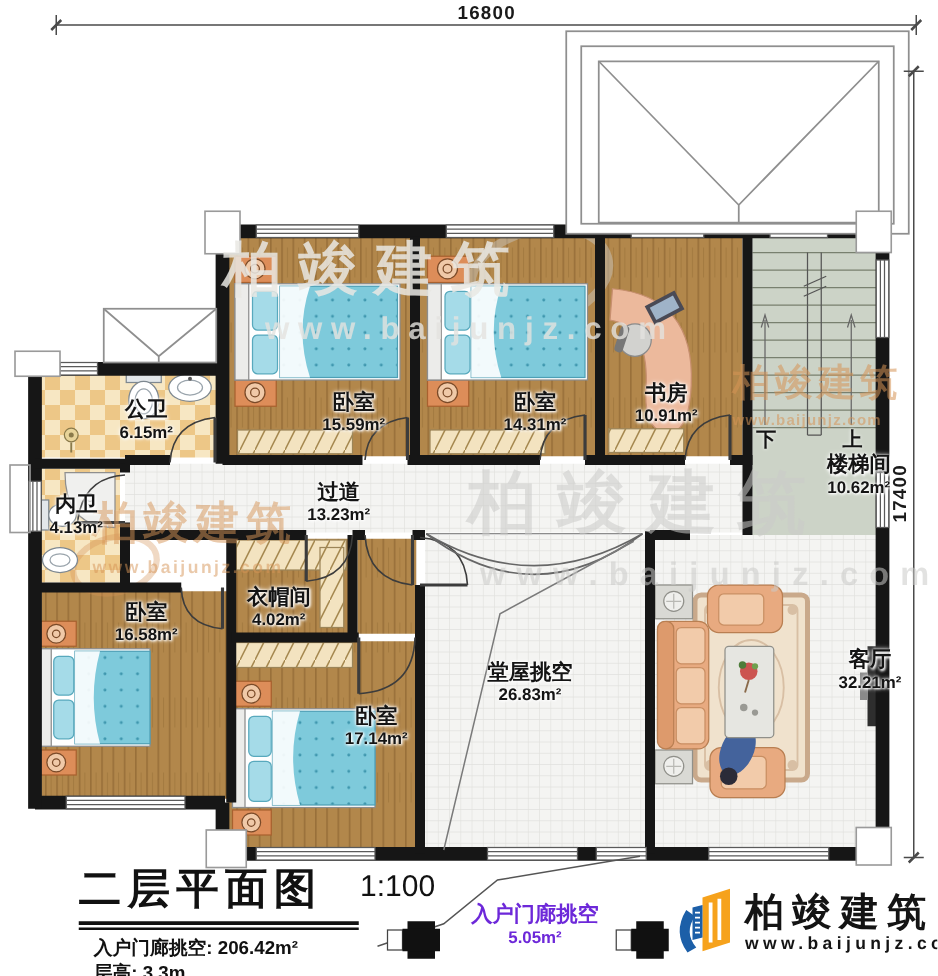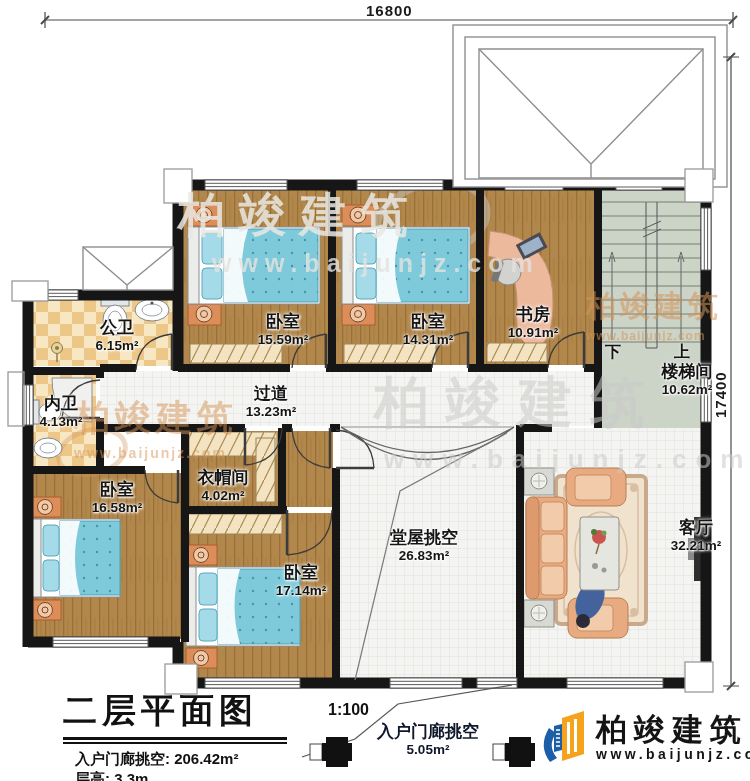--- a/index.html
+++ b/index.html
@@ -26,28 +26,28 @@
   .wm-gray2 .t2{font-size:26px;letter-spacing:9px;margin-top:4px;margin-left:10px;}
   .wm-org1{left:74px;top:394px;color:rgba(213,147,86,0.5);}
   .wm-org1 .t1{font-size:36px;letter-spacing:5px;}
   .wm-org1 .t2{font-size:14px;letter-spacing:2px;margin-top:2px;}
   .wm-org2{left:586px;top:286px;color:rgba(213,147,86,0.55);}
   .wm-org2 .t1{font-size:30px;letter-spacing:4px;}
   .wm-org2 .t2{font-size:12px;letter-spacing:1px;margin-top:2px;}
   .titleblock{position:absolute;left:63px;top:688px;z-index:4;color:#111;}
   .titleblock .trow{display:flex;align-items:center;gap:30px;}
   .titleblock .tmain{font-size:34px;font-weight:bold;letter-spacing:5px;}
-  .titleblock .tscale{font-size:16px;font-weight:700;padding-bottom:2px;margin-left:40px;}
+  .titleblock .tscale{font-size:24px;font-weight:400;padding-bottom:2px;}
   .titleblock .ul1{width:224px;height:3px;background:#111;margin-top:3px;}
   .titleblock .ul2{width:224px;height:2px;background:#111;margin-top:2px;}
   .titleblock .meta{font-size:15px;font-weight:600;margin-top:5px;margin-left:12px;line-height:1.35;}
   .logo{position:absolute;left:536px;top:706px;z-index:4;display:flex;align-items:center;gap:8px;}
   .logo .ltxt .lname{font-size:31px;font-weight:900;color:#141414;letter-spacing:7px;line-height:1.05;}
   .logo .ltxt .lsite{font-size:14px;font-weight:bold;color:#141414;letter-spacing:3.5px;}
-  .porch-label{position:absolute;z-index:3;transform:translateX(-50%);text-align:center;color:#0f172a;
+  .porch-label{position:absolute;z-index:3;transform:translateX(-50%);text-align:center;color:#6d28d9;
                text-shadow:0 0 3px #fff;line-height:1.15;}
   .porch-label .rn{font-size:17px;font-weight:bold;}
   .porch-label .ra{font-size:13.5px;font-weight:bold;}
 </style>
 </head>
 <body>
 
 <div id="canvas">
 
 <svg id="plan-svg" width="750" height="781" viewBox="0 0 750 781">

